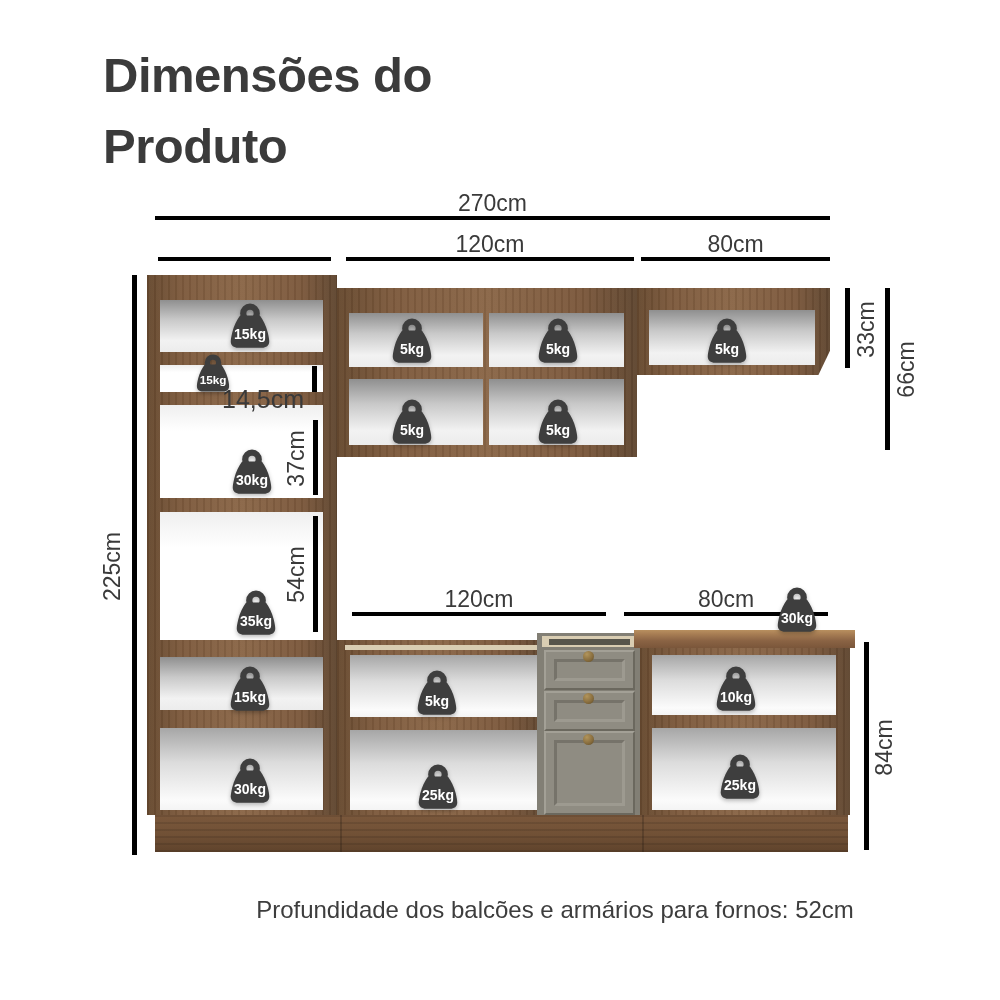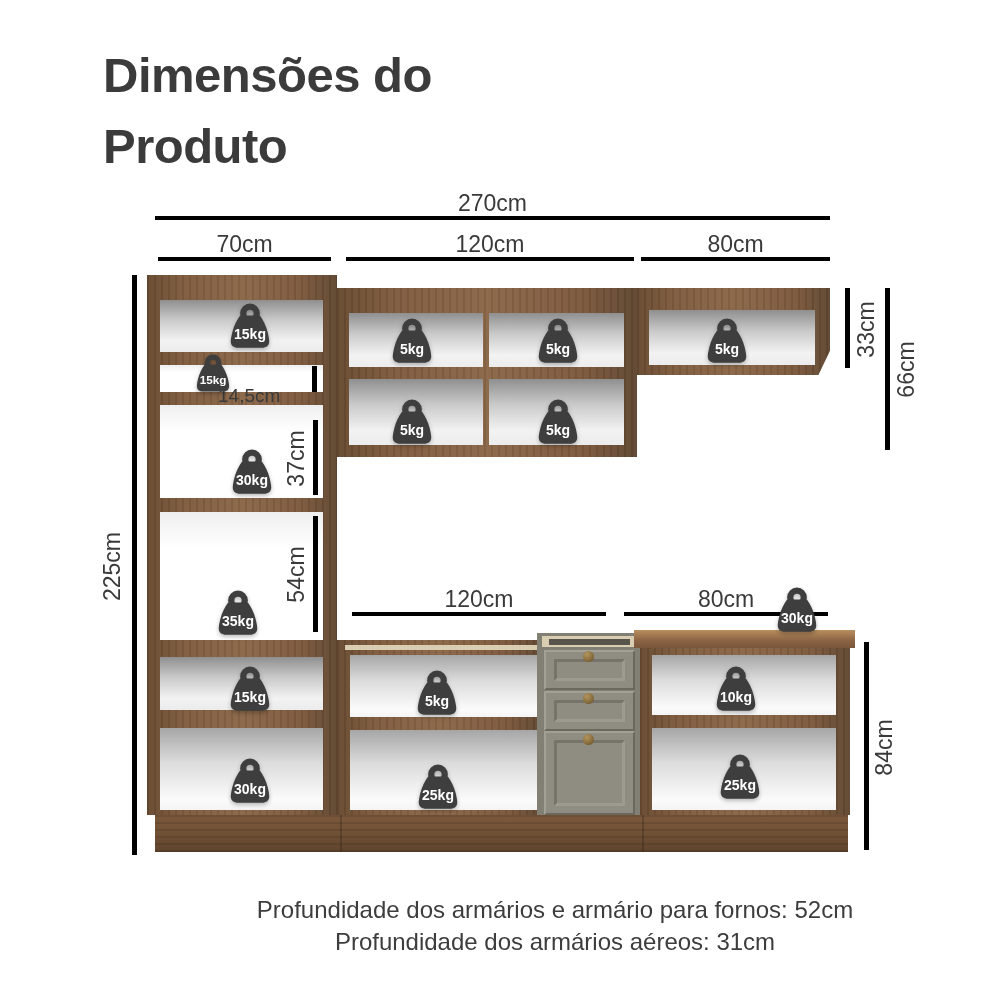--- a/index.html
+++ b/index.html
@@ -44,21 +44,20 @@
   </defs>
 </svg>
 
 <div class="stage">
 
   <div class="abs title" style="left:64px;top:40px;width:430px;margin-left:39px;">Dimensões do Produto</div>
 
   <div class="dlab" style="left:155px;width:675px;top:190px;text-align:center;">270cm</div>
   <div class="lineH" style="left:155px;top:216px;width:675px;"></div>
 
-  <div class="dlab" style="left:158px;width:173px;top:231px;">70cm</div>
   <div class="lineH" style="left:158px;top:257px;width:173px;"></div>
 
   <div class="dlab" style="left:346px;width:288px;top:231px;">120cm</div>
   <div class="lineH" style="left:346px;top:257px;width:288px;"></div>
 
   <div class="dlab" style="left:641px;width:189px;top:231px;">80cm</div>
   <div class="lineH" style="left:641px;top:257px;width:189px;"></div>
 
   <div class="lineV" style="left:132px;top:275px;height:580px;width:5px;"></div>
   <div class="dlab rot" style="left:72px;top:553px;width:80px;">225cm</div>
@@ -73,21 +72,21 @@
   <div class="dlab rot" style="left:844px;top:734px;width:80px;">84cm</div>
 
   <div class="abs wood" style="left:147px;top:275px;width:190px;height:540px;"></div>
   <div class="abs cellA" style="left:160px;top:300px;width:163px;height:52px;"></div>
   <div class="abs cellW" style="left:160px;top:365px;width:163px;height:27px;"></div>
   <div class="abs cellW" style="left:160px;top:405px;width:163px;height:93px;"></div>
   <div class="abs cellW" style="left:160px;top:512px;width:163px;height:128px;"></div>
   <div class="abs cellA" style="left:160px;top:657px;width:163px;height:53px;"></div>
   <div class="abs cellB" style="left:160px;top:728px;width:163px;height:82px;"></div>
 
-  <div class="dlab" style="left:218px;top:385px;width:90px;text-align:left;font-size:19px;">14,5cm</div>
+  <div class="dlab" style="left:218px;top:385px;width:90px;text-align:center;font-size:25px;">14,5cm</div>
   <div class="lineV" style="left:312px;top:366px;height:26px;width:5px;"></div>
 
   <div class="lineV" style="left:313px;top:420px;height:75px;width:5px;"></div>
   <div class="dlab rot" style="left:256px;top:445px;width:80px;">37cm</div>
 
   <div class="lineV" style="left:313px;top:516px;height:116px;width:5px;"></div>
   <div class="dlab rot" style="left:256px;top:561px;width:80px;">54cm</div>
 
   <div class="abs wood" style="left:337px;top:288px;width:300px;height:169px;"></div>
   <div class="abs cellA" style="left:349px;top:313px;width:134px;height:54px;"></div>
@@ -149,21 +148,21 @@
       </svg>
     </div>
 
   <div class="badge" style="left:226px;top:449px;width:52px;height:48px;">
     <svg viewBox="0 0 100 92">
         <use href="#kettlebell"></use>
         <text x="50" y="70" text-anchor="middle" font-size="27">30kg</text>
       </svg>
     </div>
 
-  <div class="badge" style="left:212px;top:590px;width:52px;height:48px;">
+  <div class="badge" style="left:230px;top:590px;width:52px;height:48px;">
     <svg viewBox="0 0 100 92">
         <use href="#kettlebell"></use>
         <text x="50" y="70" text-anchor="middle" font-size="27">35kg</text>
       </svg>
     </div>
 
   <div class="badge" style="left:224px;top:666px;width:52px;height:48px;">
     <svg viewBox="0 0 100 92">
         <use href="#kettlebell"></use>
         <text x="50" y="70" text-anchor="middle" font-size="27">15kg</text>
@@ -241,17 +240,16 @@
     </div>
 
   <div class="badge" style="left:714px;top:754px;width:52px;height:48px;">
     <svg viewBox="0 0 100 92">
         <use href="#kettlebell"></use>
         <text x="50" y="70" text-anchor="middle" font-size="27">25kg</text>
       </svg>
     </div>
 
   <div class="footer">
-    <div>Profundidade dos armários e armário para fornos: 52cm</div>
-    <div>Profundidade dos armários aéreos: 31cm</div>
+    <div>Profundidade dos balcões e armários para fornos: 52cm</div>
   </div>
 
 </div>
 
 </body></html>

